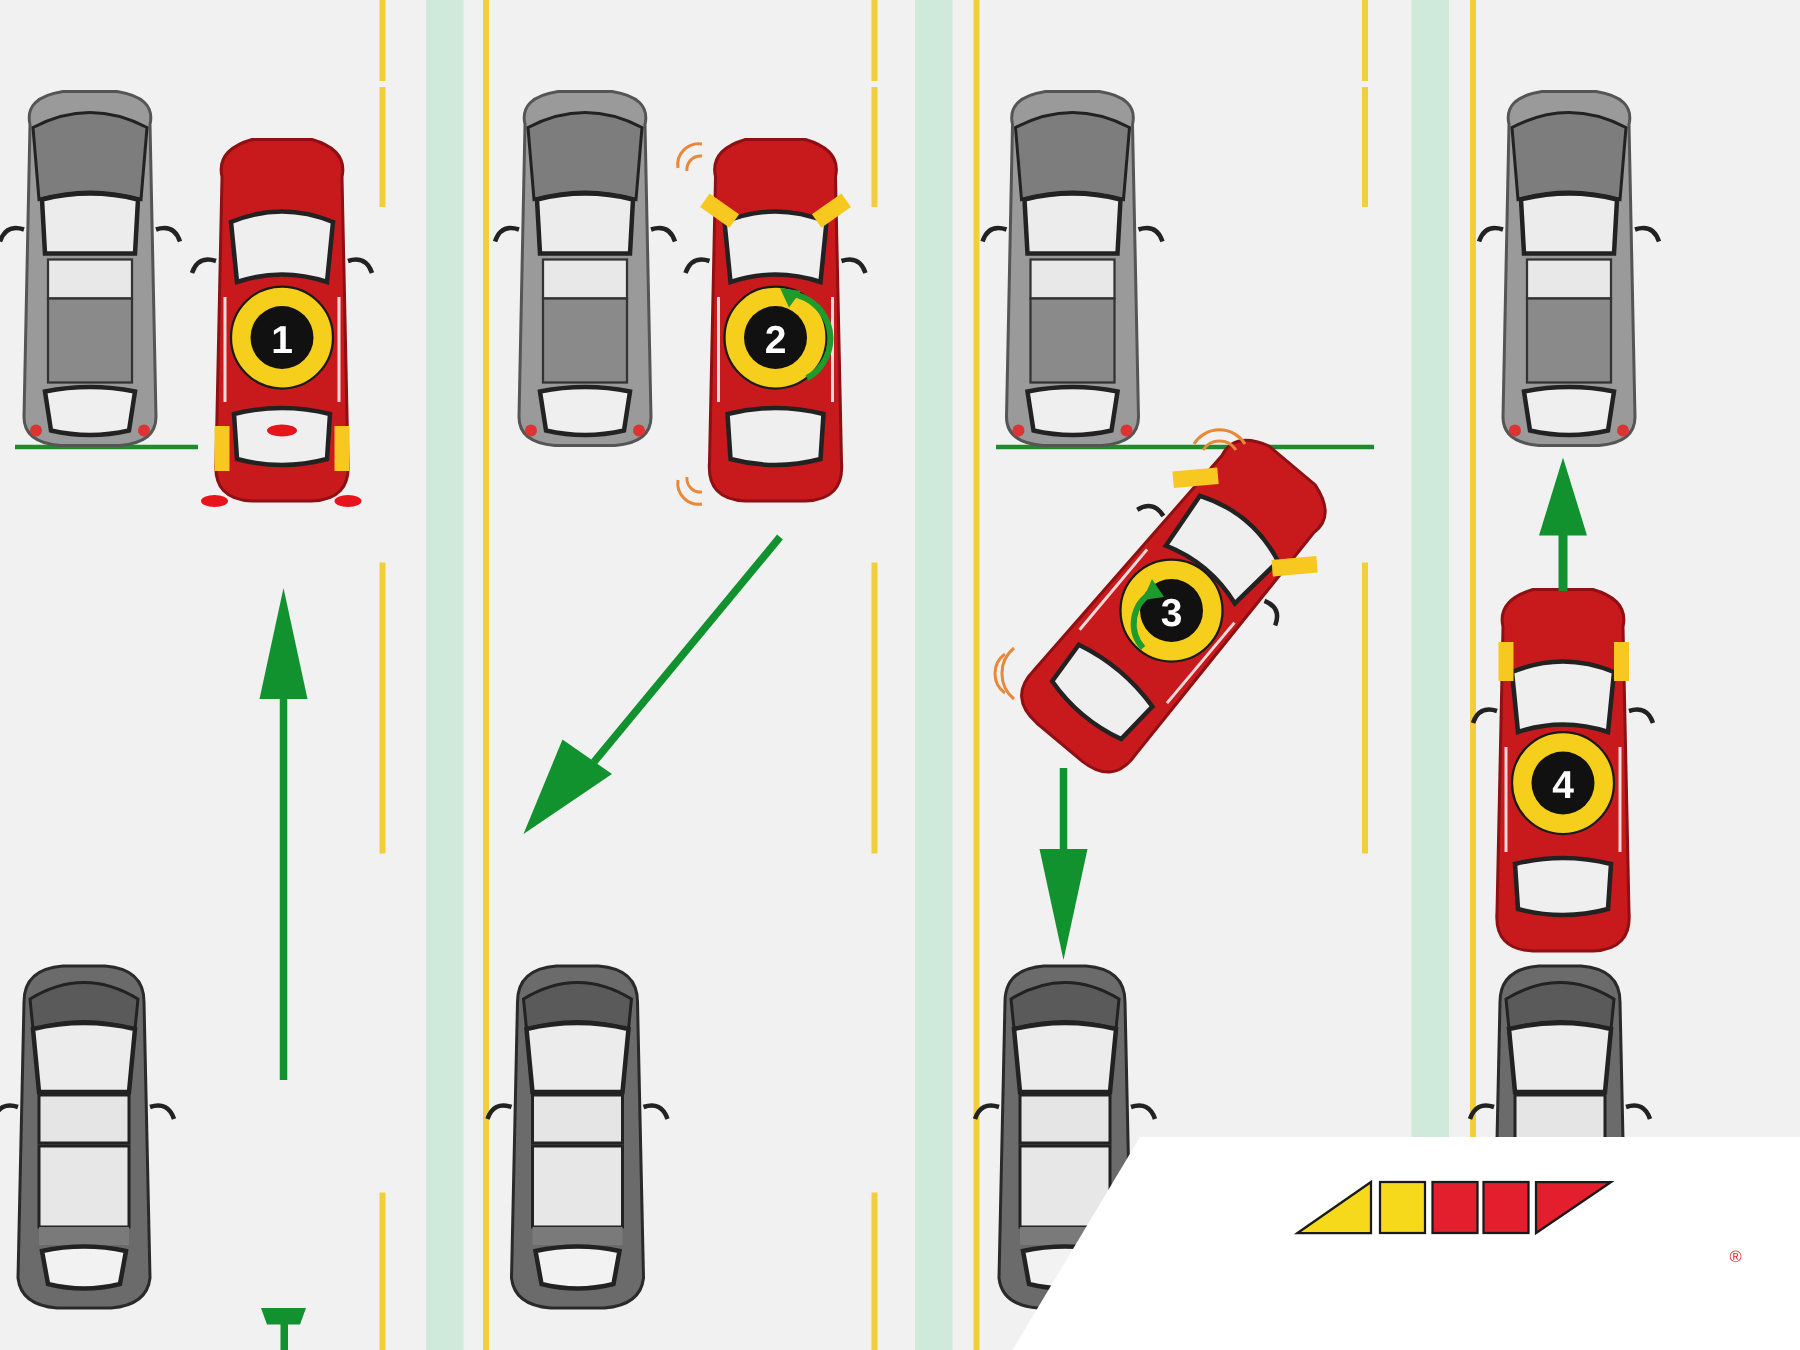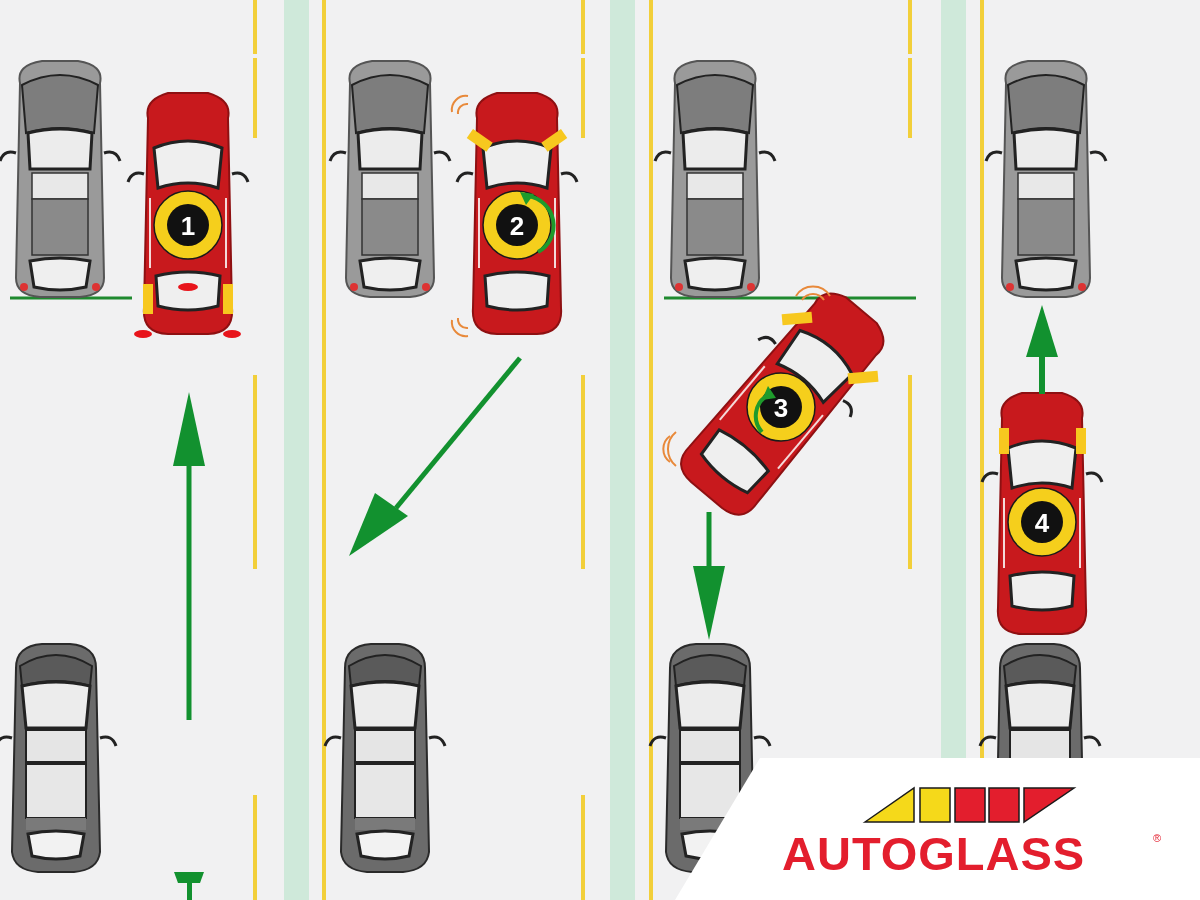--- a/index.html
+++ b/index.html
@@ -178,16 +178,15 @@
   <g stroke="#1a1a1a" stroke-width="1.5">
     <polygon points="865,822 914,788 914,822" fill="#f5d91a"></polygon>
     <rect x="920" y="788" width="30" height="34" fill="#f5d91a"></rect>
     <rect x="955" y="788" width="30" height="34" fill="#e31e2d"></rect>
     <rect x="989" y="788" width="30" height="34" fill="#e31e2d"></rect>
     <polygon points="1024,788 1074,788 1024,822" fill="#e31e2d"></polygon>
   </g>
 </svg>
 
 <div class="logo-wrap">
-  <div class="logo-text">AUTOGLASS</div>
   <div class="logo-reg">®</div>
 </div>
 </div>
 
 </body></html>

